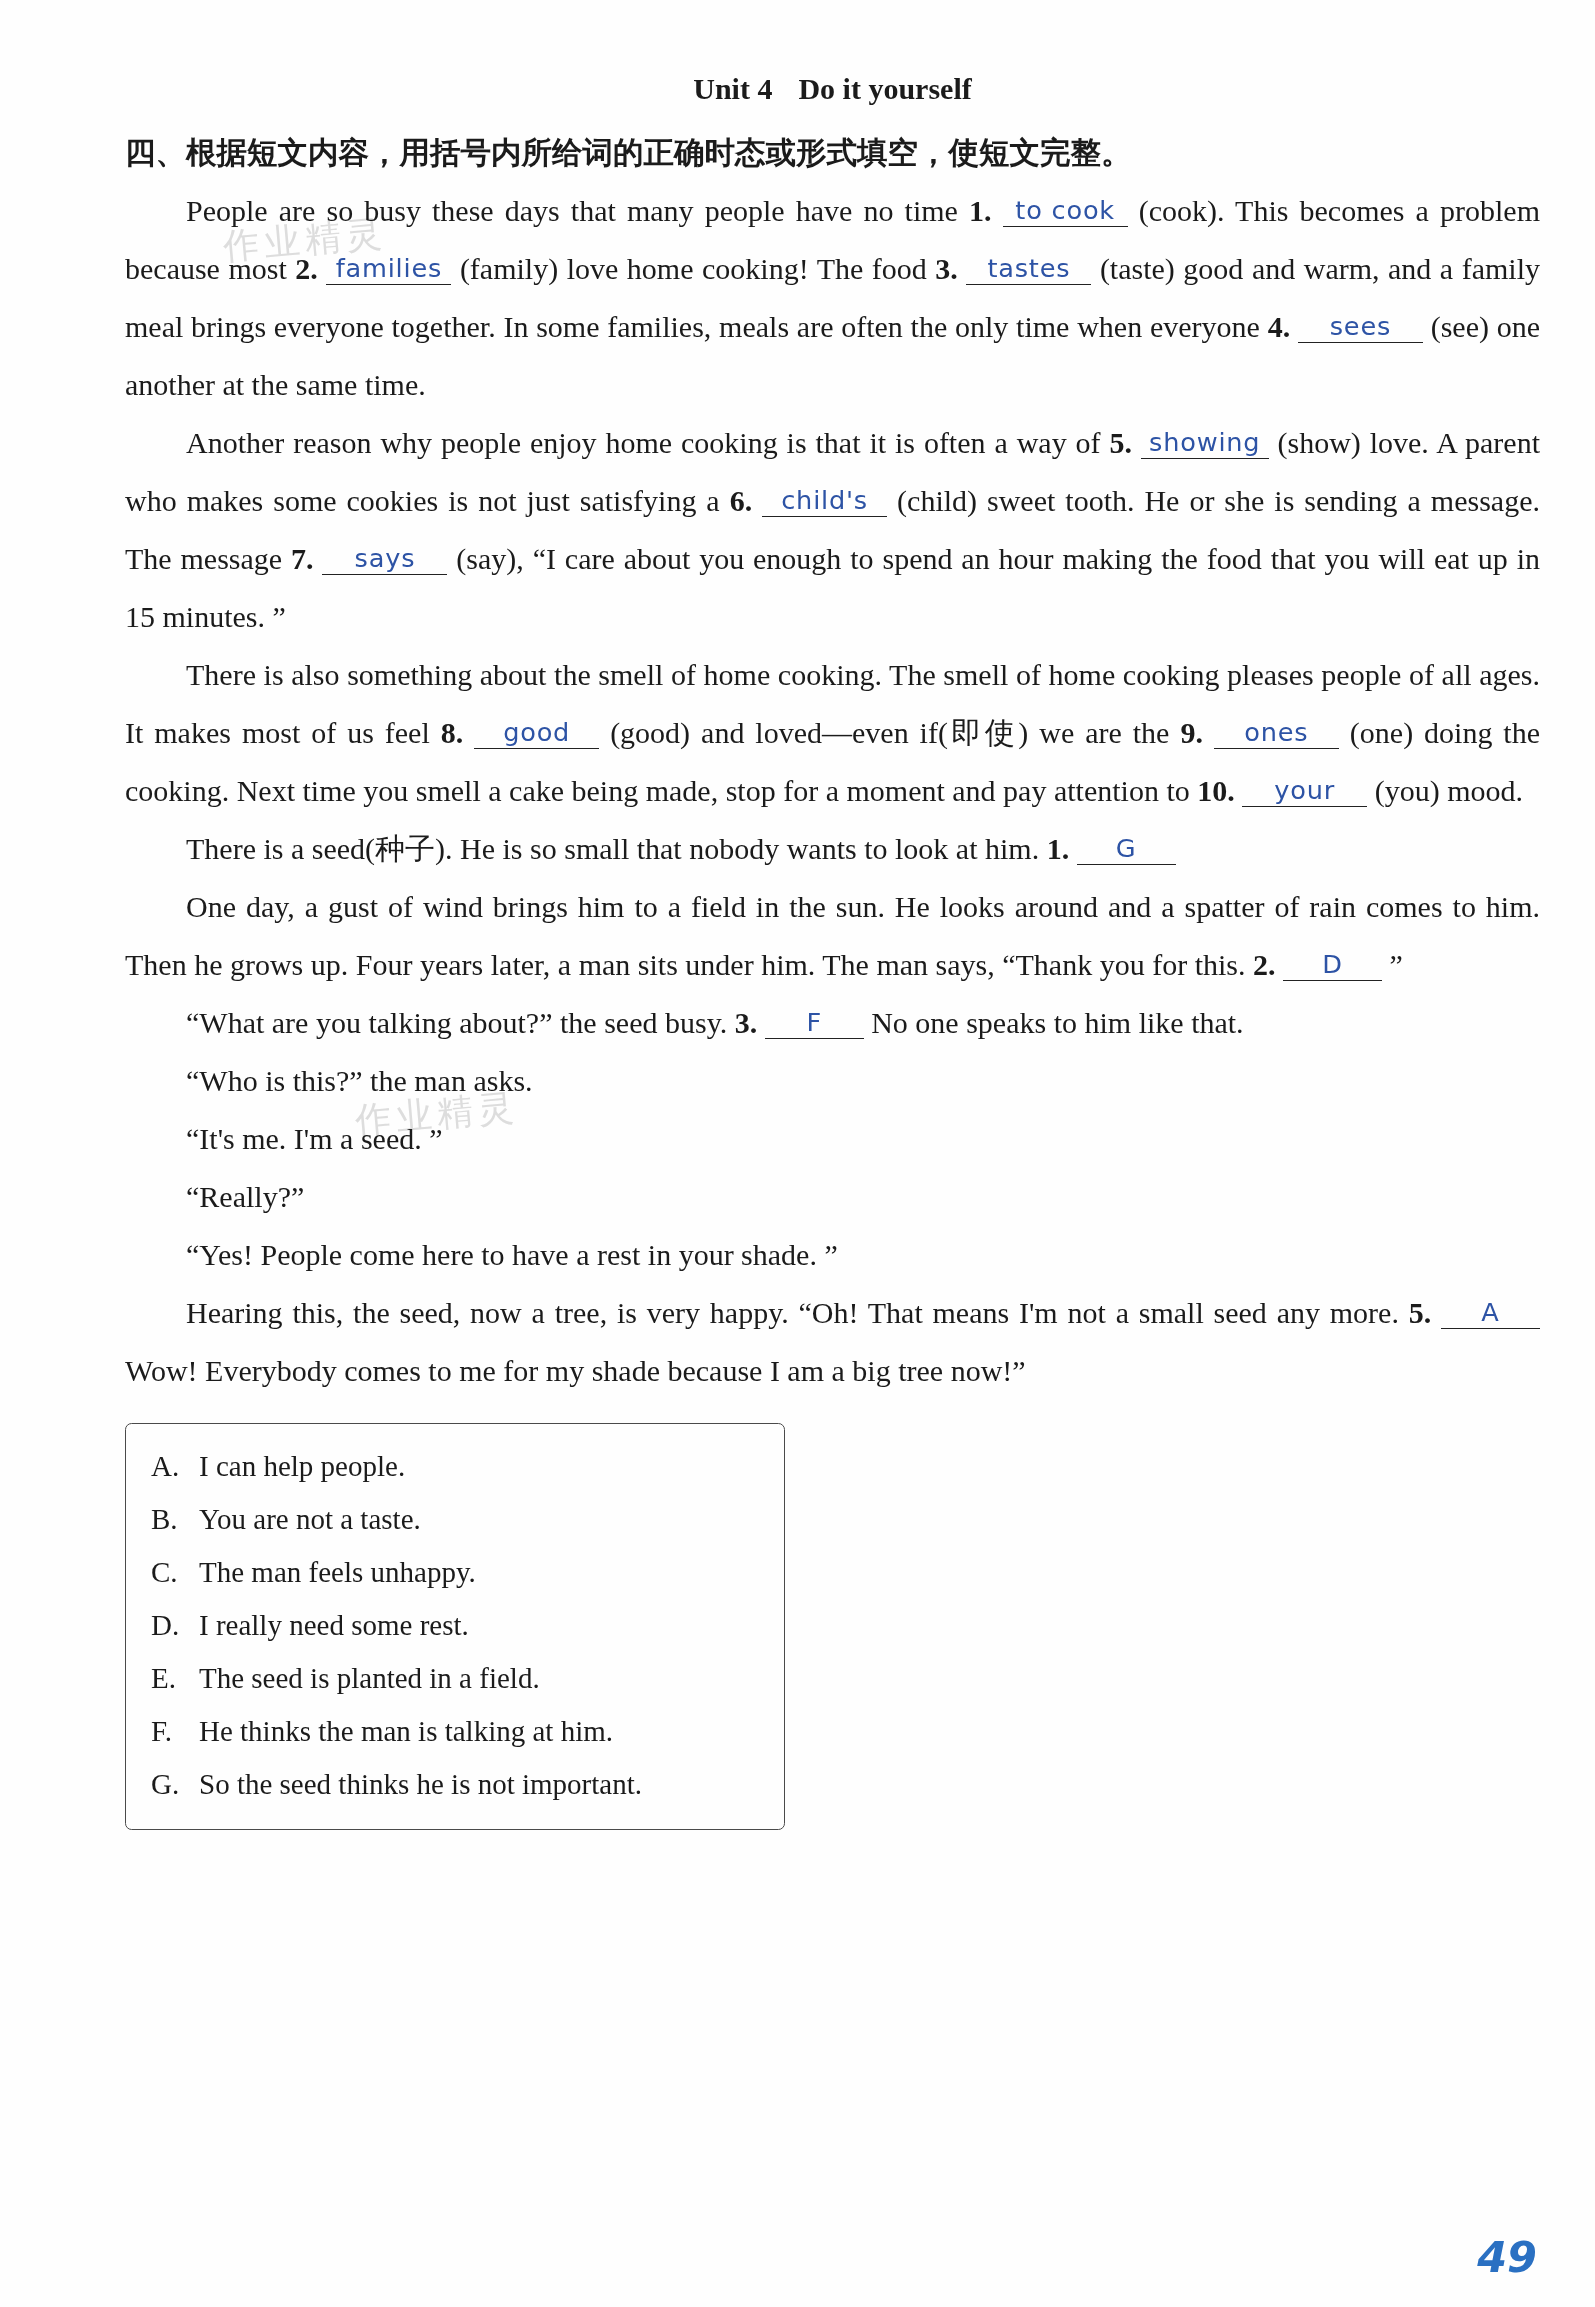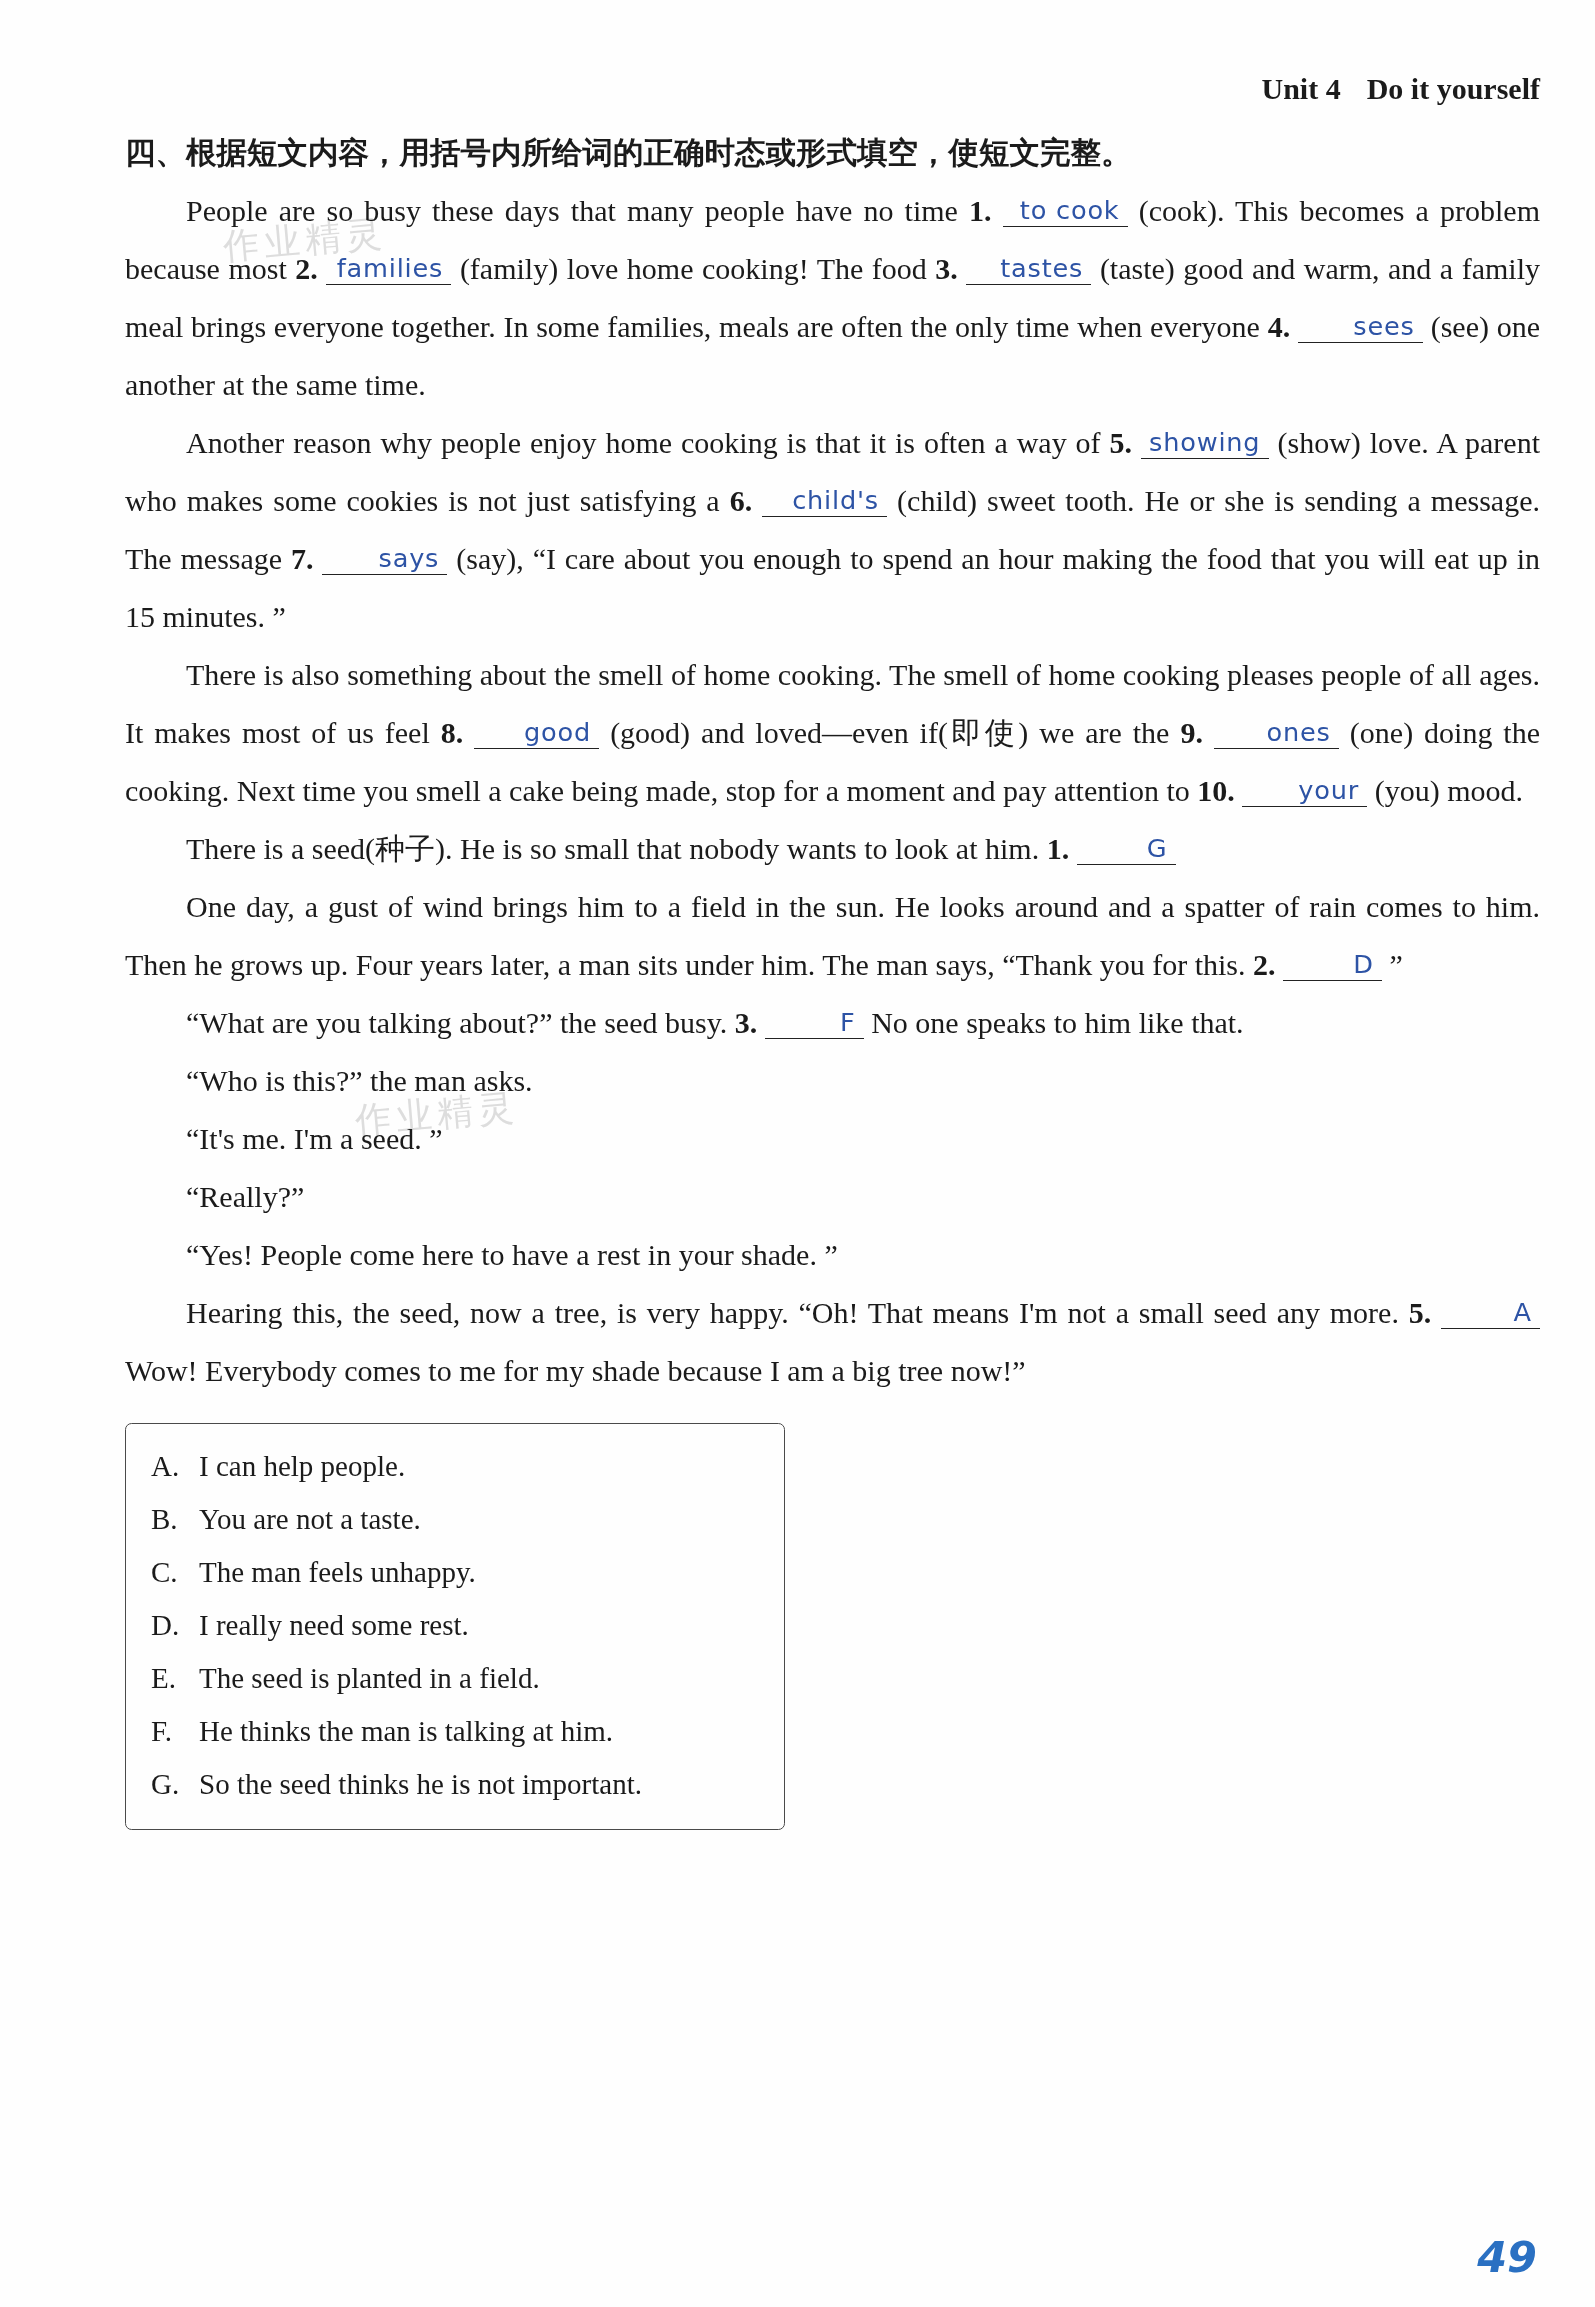--- a/index.html
+++ b/index.html
@@ -12,21 +12,21 @@
     color: var(--ink, #1b1b1b);
   }
   .content {
     position: absolute;
     left: 125px;
     top: 0;
     width: 1415px;
     padding-top: 71px;
   }
   .header {
-    text-align: right;
+    text-align: center;
     font-weight: bold;
     font-size: 30px;
     line-height: 36px;
   }
   .header .unit { margin-right: 26px; }
   .sec-heading {
     font-weight: bold;
     font-size: 30.5px;
     line-height: 58px;
     margin-top: 16.5px;
@@ -38,21 +38,21 @@
     text-align: justify;
     text-indent: 61px;
   }
   .blank-wrap { white-space: nowrap; }
   .blank-num { font-weight: bold; }
   .blank {
     display: inline-block;
     min-width: 125px;
     padding: 0 8.2px;
     border-bottom: 1.6px solid #222;
-    text-align: right;
+    text-align: center;
     text-indent: 0;
     line-height: 1.05;
     vertical-align: baseline;
   }
   .sec5 .blank { min-width: 99px; }
   .answer {
     font-family: "DejaVu Sans", "Liberation Sans", sans-serif;
     font-size: 25.6px;
     color: var(--answer-blue, #2d53a5);
     position: relative;

